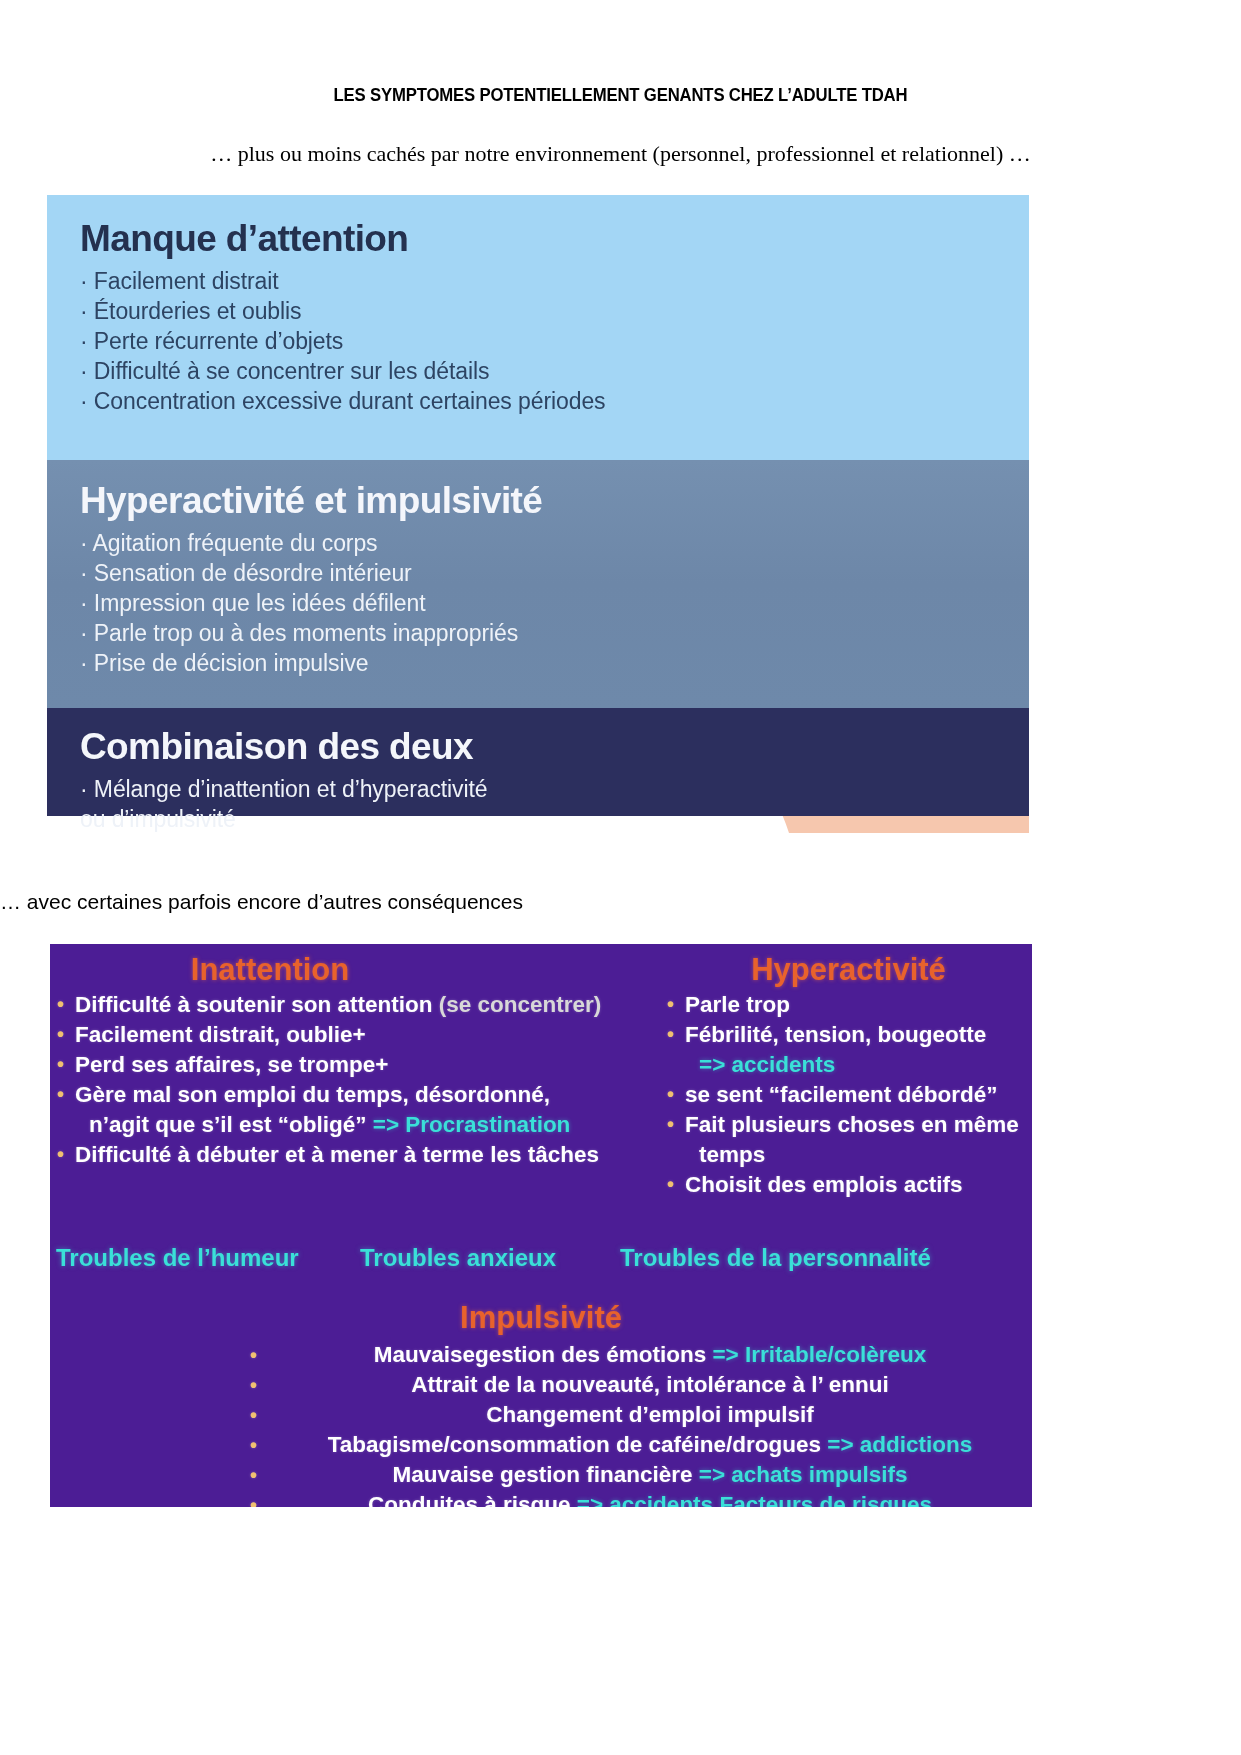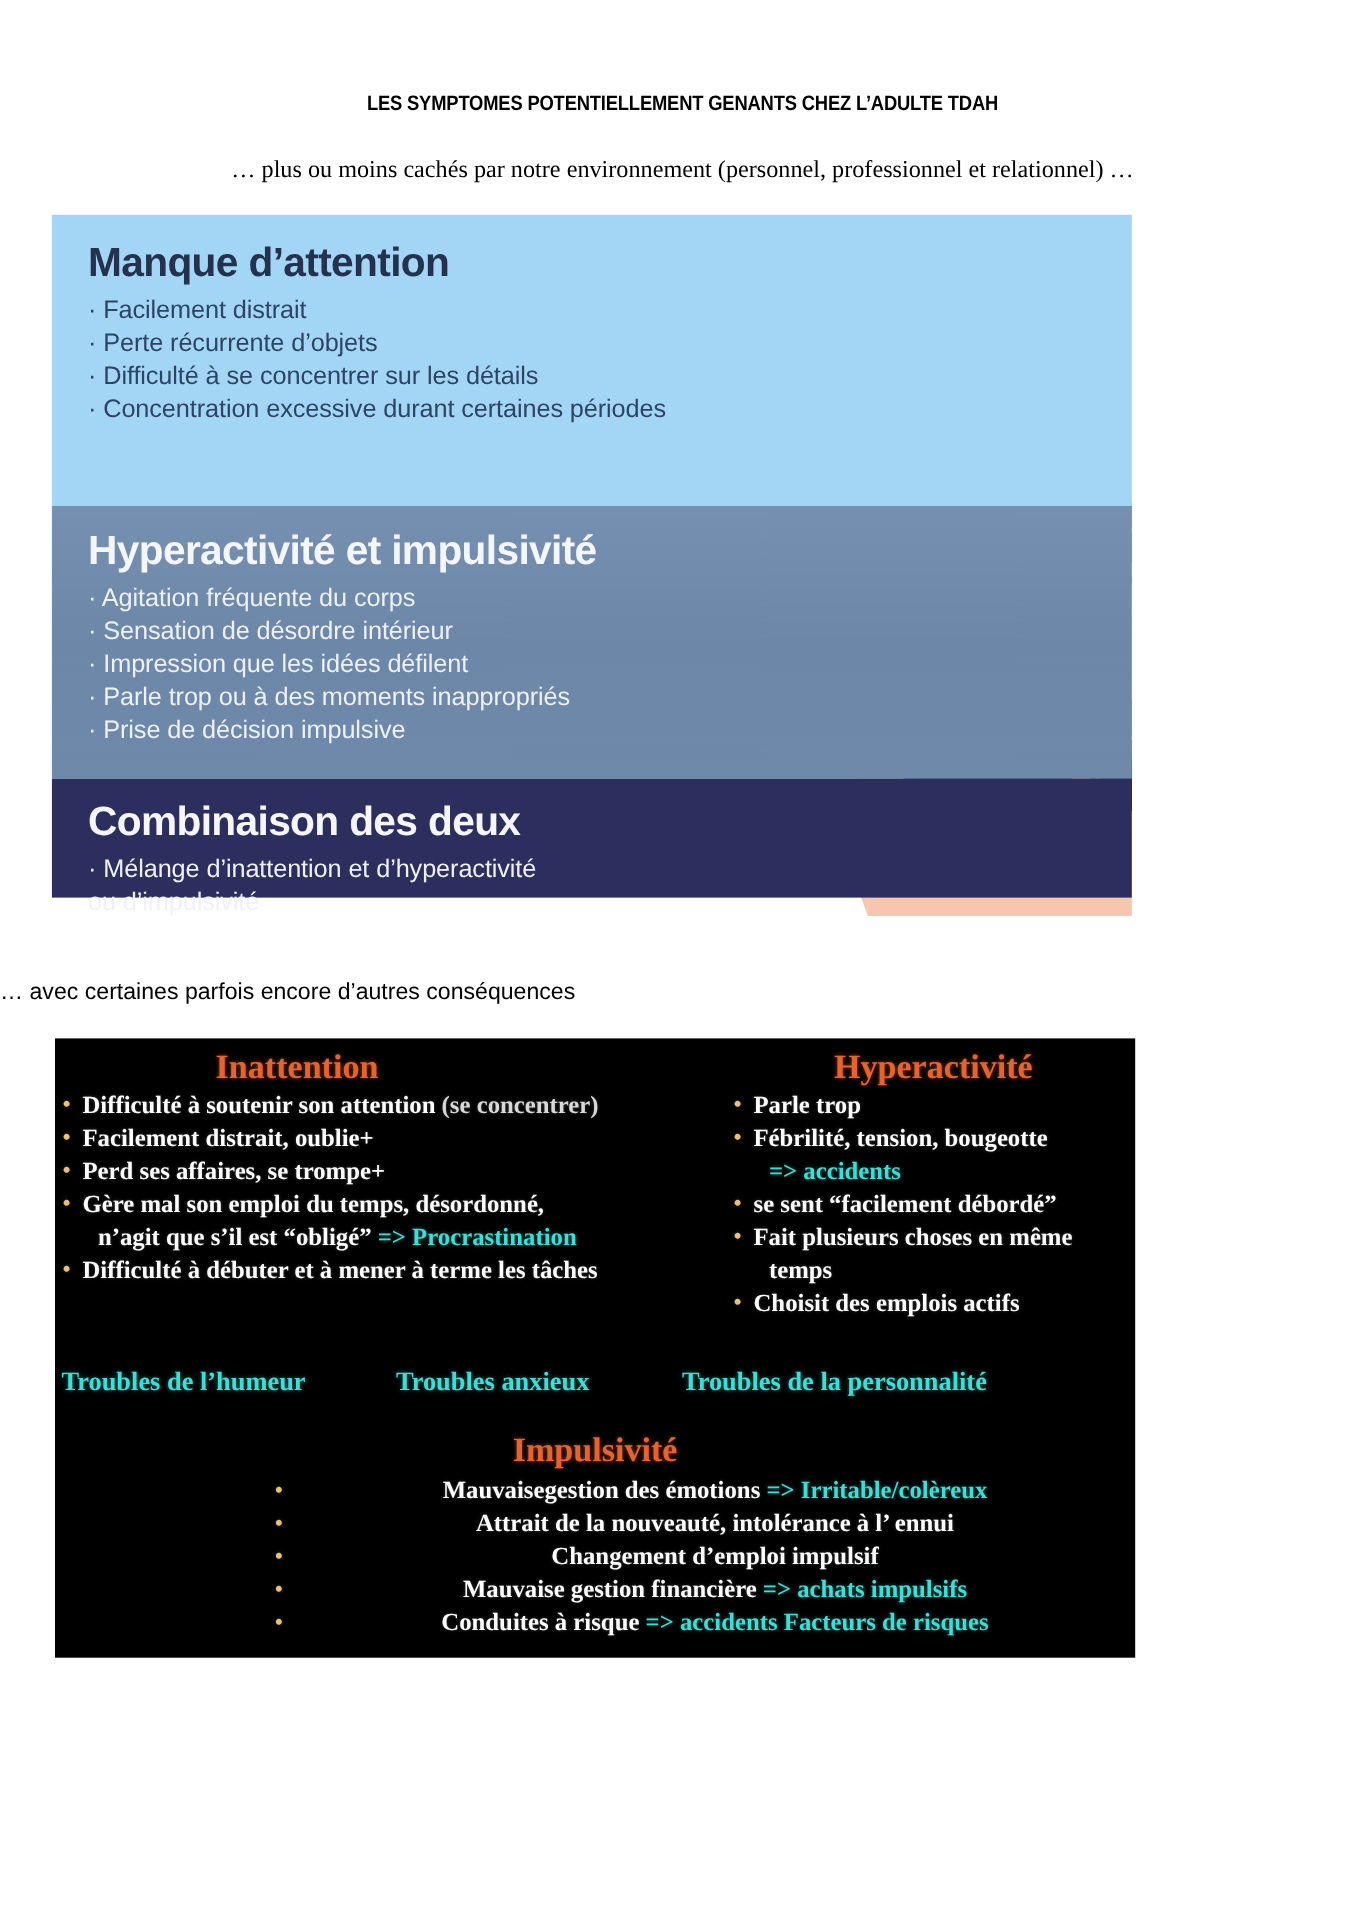--- a/index.html
+++ b/index.html
@@ -90,22 +90,22 @@
   
   .art1 { position:absolute; inset:0; pointer-events:none; }
 
   
   .info2 {
     position: absolute;
     left: 50px;
     top: 944px;
     width: 982px;
     height: 563px;
-    background: #000000;
-    font-family: Liberation Serif, serif;
+    background: #4c1d95;
+    font-family: Liberation Sans, sans-serif;
     overflow: hidden;
   }
   .i2-cols { position:relative; height: 298px; }
   .i2-col-left  { position:absolute; left: 5px;  top: 0; width: 610px; }
   .i2-col-right { position:absolute; left: 615px; top: 0; width: 367px; }
 
   .i2-head {
     text-align:center;
     font-size: 31px;
     font-weight: bold;
@@ -241,20 +241,21 @@
         <use href="#bfly" transform="translate(952,524) rotate(10) scale(0.55)"></use>
         <use href="#bfly" transform="translate(1020,250) rotate(30) scale(0.7)"></use>
       </g>
     </g>
   </svg>
 
   <div class="band band-1">
     <h2>Manque d’attention</h2>
     <ul>
       <li>Facilement distrait</li>
+      <li>Étourderies et oublis</li>
       <li>Perte récurrente d’objets</li>
       <li>Difficulté à se concentrer sur les détails</li>
       <li>Concentration excessive durant certaines périodes</li>
     </ul>
   </div>
 
   <div class="band band-2">
     <h2>Hyperactivité et impulsivité</h2>
     <ul>
       <li>Agitation fréquente du corps</li>
@@ -307,16 +308,17 @@
     <span class="tr-1">Troubles de l’humeur</span>
     <span class="tr-2">Troubles anxieux</span>
     <span class="tr-3">Troubles de la personnalité</span>
   </div>
 
   <div class="i2-imp-head">Impulsivité</div>
   <ul class="i2-imp-list" id="list-impulsivite">
       <li><span>Mauvaisegestion des émotions </span><span class="teal">=&gt; Irritable/colèreux</span></li>
       <li><span>Attrait de la nouveauté, intolérance à l’ ennui</span></li>
       <li><span>Changement d’emploi impulsif</span></li>
+      <li><span>Tabagisme/consommation de caféine/drogues </span><span class="teal">=&gt; addictions</span></li>
       <li><span>Mauvaise gestion financière </span><span class="teal">=&gt; achats impulsifs</span></li>
       <li><span>Conduites à risque </span><span class="teal">=&gt; accidents</span><span> </span><span class="teal">Facteurs de risques</span></li>
     </ul>
 </div>
 
 </body></html>

